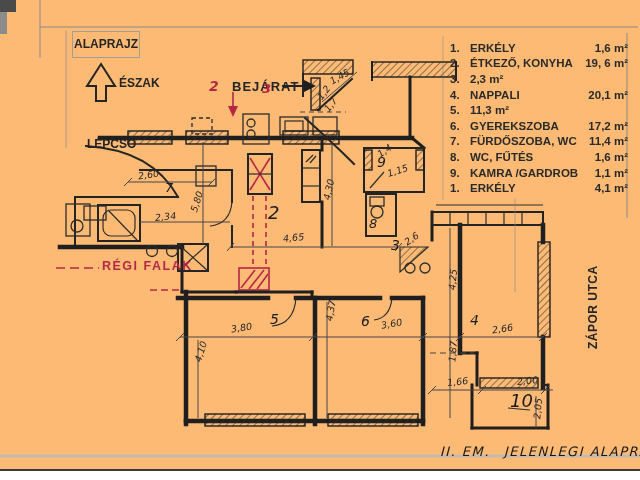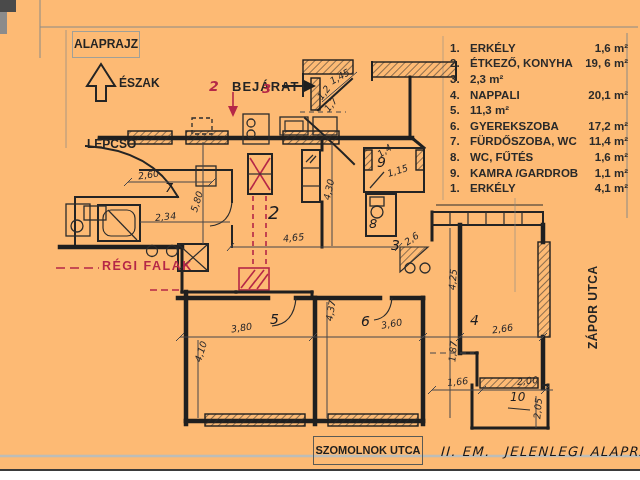--- a/index.html
+++ b/index.html
@@ -227,21 +227,20 @@
   </svg>
 
   <div class="ptext alaprajz-box printed">ALAPRAJZ</div>
   <div class="ptext eszak printed">ÉSZAK</div>
   <div class="ptext lepcso printed">LÉPCSŐ</div>
   <div class="ptext bejarat printed">BEJÁRAT</div>
   <div class="ptext red2 hand red-ink">2</div>
   <div class="ptext red3 hand red-ink">3</div>
   <div class="ptext regi red-ink">RÉGI FALAK</div>
   <div class="ptext zapor printed">ZÁPOR UTCA</div>
-  <div class="ptext szomolnok">SZOMOLNOK UTCA</div>
   <div class="ptext floor-note hand">
     <span>II. EM.</span>
     <span>JELENLEGI ALAPRAJZ</span>
   </div>
 
   <div class="legend">
 
   <div class="lrow">
         <span class="lnum">1.</span>
         <span class="lname">ERKÉLY</span>
@@ -295,21 +294,21 @@
   <div>
 
   <div class="room-label" style="left: 268px; top: 202px; font-size: 18px;">2</div>
       <div class="room-label" style="left: 165px; top: 180px; font-size: 13px;">7</div>
       <div class="room-label" style="left: 377px; top: 154px; font-size: 14px;">9</div>
       <div class="room-label" style="left: 369px; top: 216px; font-size: 13px;">8</div>
       <div class="room-label" style="left: 391px; top: 237px; font-size: 14px;">3</div>
       <div class="room-label" style="left: 270px; top: 311px; font-size: 14px;">5</div>
       <div class="room-label" style="left: 361px; top: 313px; font-size: 14px;">6</div>
       <div class="room-label" style="left: 470px; top: 312px; font-size: 14px;">4</div>
-      <div class="room-label" style="left: 510px; top: 390px; font-size: 12px;">10</div>
+      <div class="room-label" style="left: 510px; top: 390px; font-size: 18px;">10</div>
     </div>
 
   <div>
 
   <div class="dim-label" style="left: 138px; top: 169px; transform: rotate(-8deg);">2,60</div>
       <div class="dim-label" style="left: 186px; top: 196px; transform: rotate(-72deg);">5,80</div>
       <div class="dim-label" style="left: 155px; top: 211px; transform: rotate(-5deg);">2,34</div>
       <div class="dim-label" style="left: 283px; top: 232px; transform: rotate(-5deg);">4,65</div>
       <div class="dim-label" style="left: 318px; top: 184px; transform: rotate(-78deg);">4,30</div>
       <div class="dim-label" style="left: 329px; top: 71px; transform: rotate(-30deg);">1,45</div>

